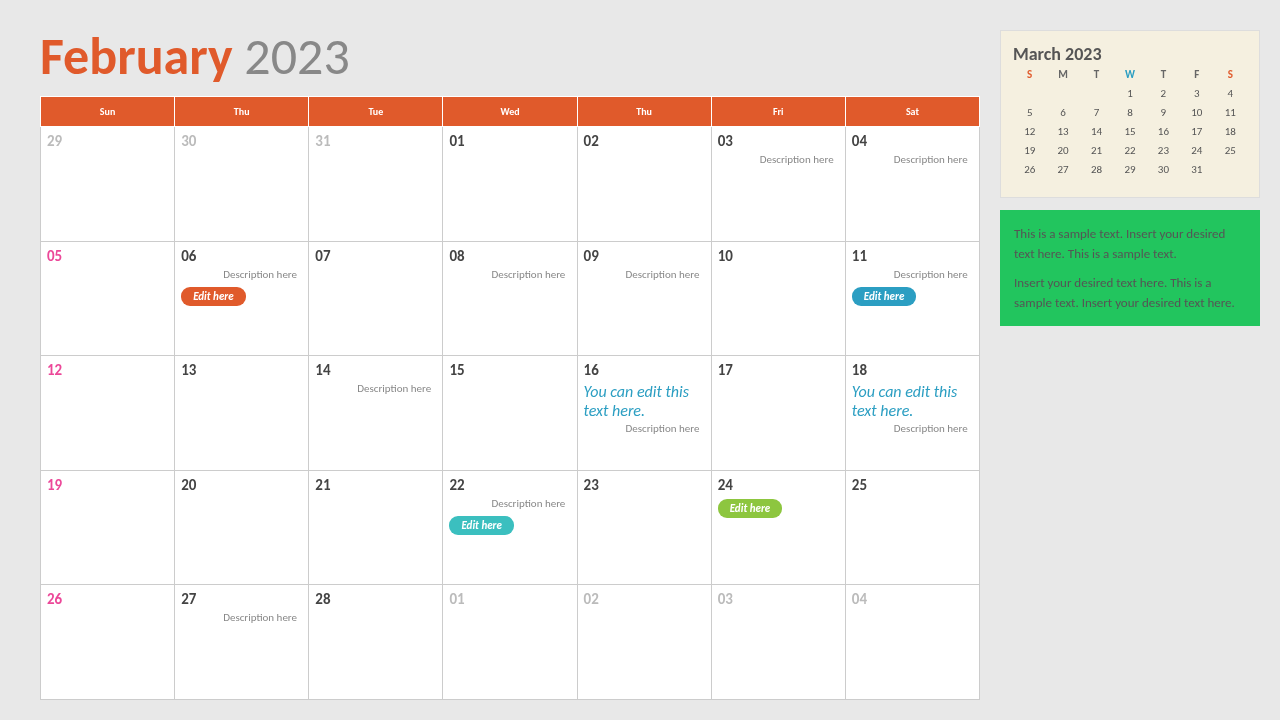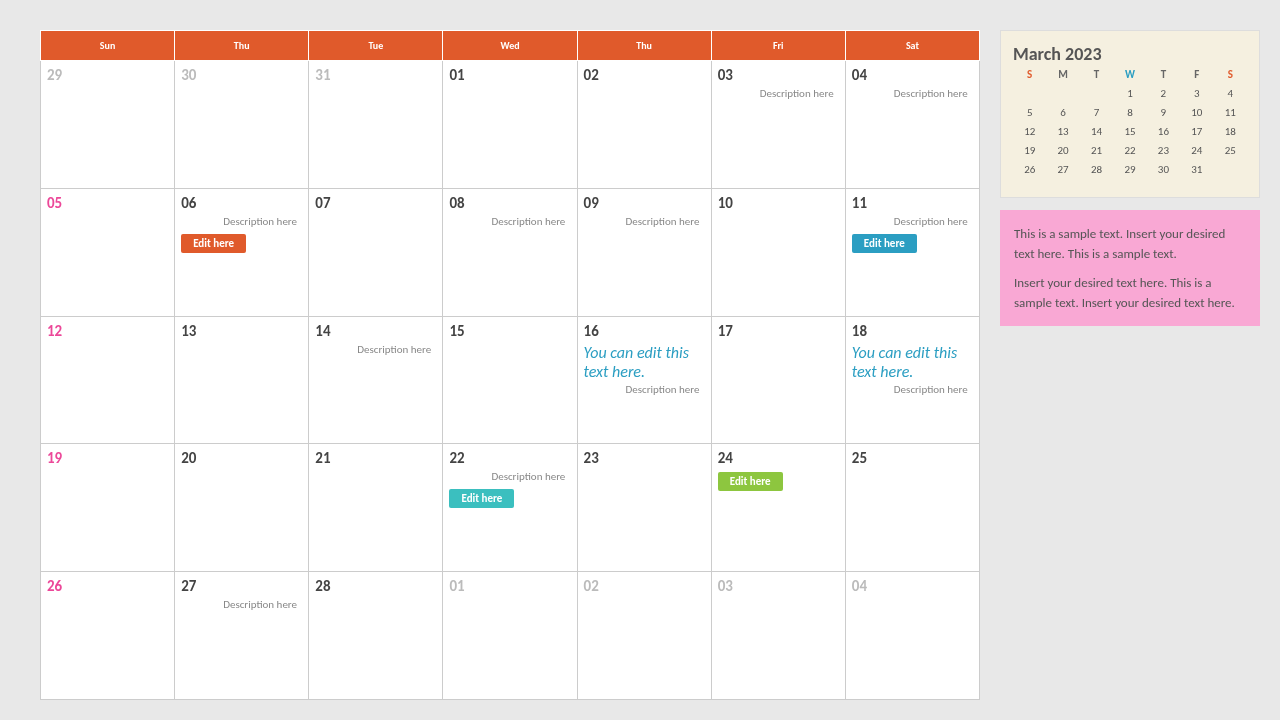--- a/index.html
+++ b/index.html
@@ -64,26 +64,27 @@
     .day-num.faded { color: #bbb; }
     .desc-text {
       font-size: 11px;
       color: #888;
       margin-bottom: 4px;
       margin-left: 42px;
     }
     .edit-btn {
       display: inline-block;
       padding: 3px 12px;
-      border-radius: 2px;
+      border-radius: 9px;
       font-size: 11px;
       color: #fff;
       font-weight: 600;
       margin-top: 2px;
       cursor: pointer;
+      font-style: italic;
     }
     .edit-btn.orange { background: #e05a2b; }
     .edit-btn.blue { background: #2b9ec2; }
     .edit-btn.teal { background: #3bbfbf; }
     .edit-btn.green { background: #8dc63f; }
     .you-can-edit {
       font-size: 16px;
       color: #2b9ec2;
       font-style: italic;
       margin-bottom: 2px;
@@ -118,32 +119,36 @@
     .mini-cal-table th.s-col { color: #e05a2b; }
     .mini-cal-table th.w-col { color: #2b9ec2; }
     .mini-cal-table th.other-col { color: #666; }
     .mini-cal-table td {
       font-size: 11px;
       text-align: center;
       padding: 3px 2px;
       color: #555;
     }
     .sidebar-text-box {
-      background: #f9a8d4;
+      background: #22c55e;
       padding: 14px;
       font-size: 13px;
       color: #555;
       line-height: 1.5;
     }
     .sidebar-text-box p + p { margin-top: 10px; }
   </style>
 </head>
 <body>
 
 <div class="main-section">
+  <div class="main-title">
+    <span class="month">February</span>
+    <span class="year"> <span>2023</span></span>
+  </div>
   <table class="calendar-table">
     <thead>
       <tr id="cal-header-row">
       <th>Sun</th>
           <th>Thu</th>
           <th>Tue</th>
           <th>Wed</th>
           <th>Thu</th>
           <th>Fri</th>
           <th>Sat</th>

